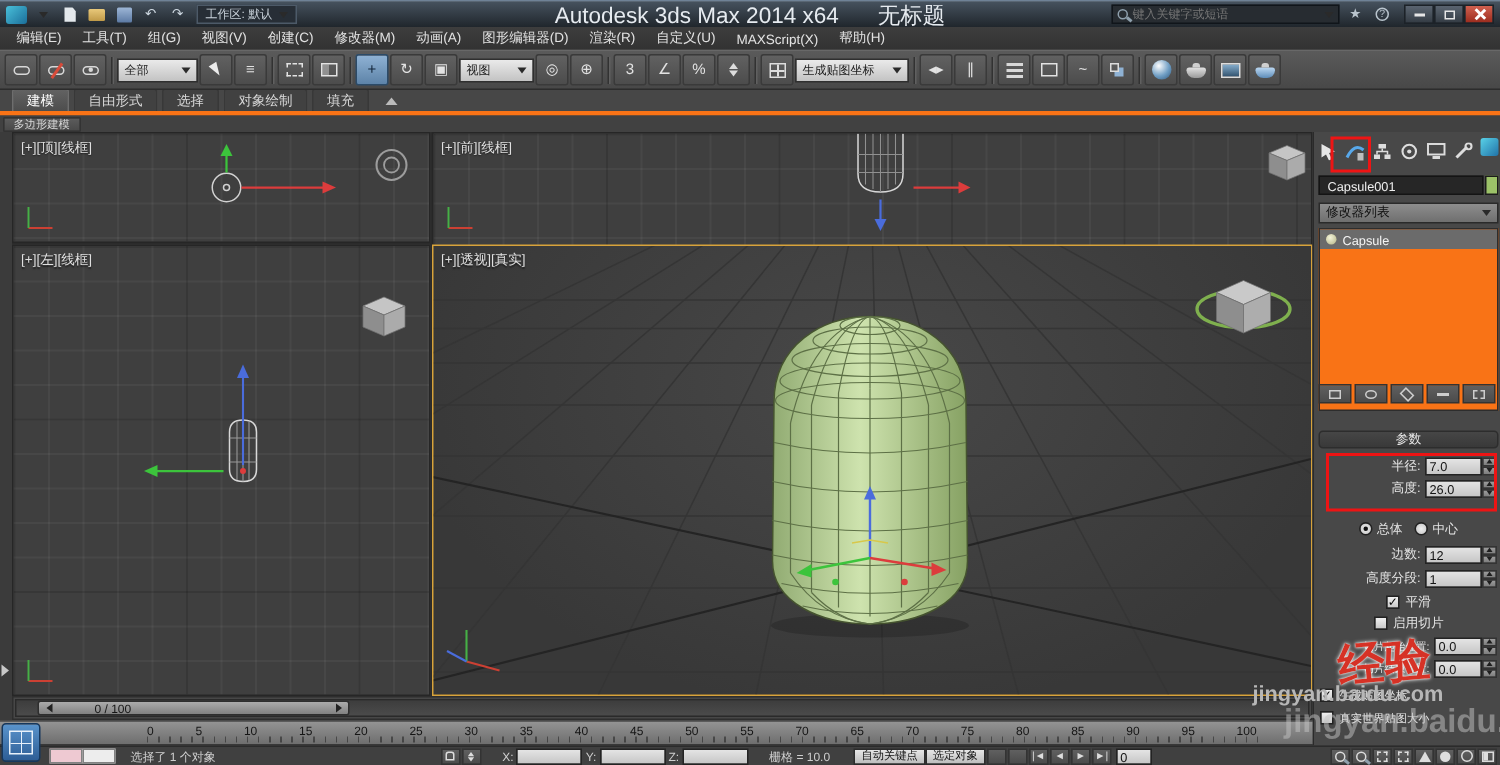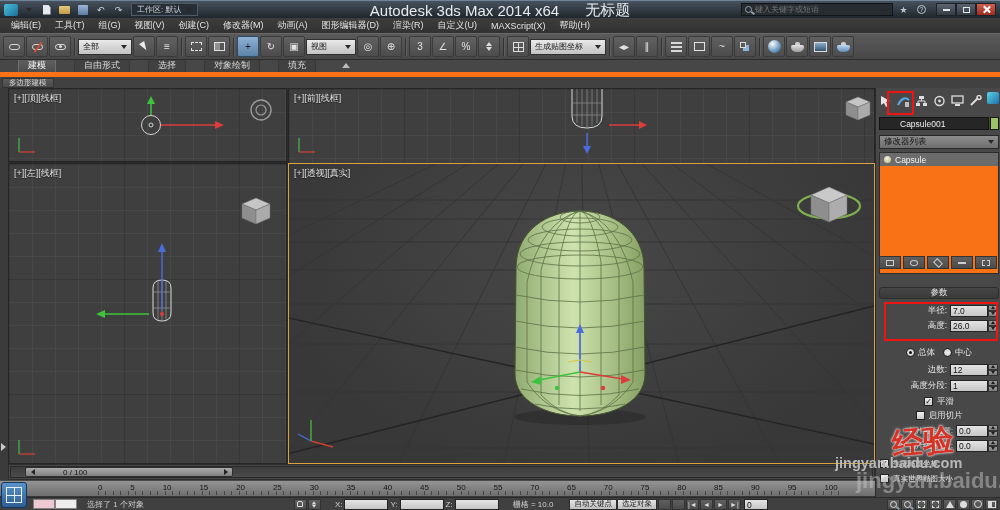--- a/index.html
+++ b/index.html
@@ -51,21 +51,21 @@
 .i-teapot{position:relative;width:13px;height:7px;background:linear-gradient(#e2e2e2,#9a9a9a);border-radius:2px 2px 6px 6px;margin-top:3px}
 .i-teapot::before{content:"";position:absolute;left:4px;top:-3px;width:5px;height:3px;background:#cfcfcf;border-radius:2px 2px 0 0}
 .i-teapot.blue{background:linear-gradient(#bcd8f2,#5d8cb8)}
 .i-frame{width:13px;height:10px;border:1px solid #dcdcdc;background:linear-gradient(#86aecd,#33536f)}
 .i-spin2{display:flex;flex-direction:column;gap:1px}
 .i-spin2 i{width:0;height:0;border-left:3px solid transparent;border-right:3px solid transparent}
 .i-spin2 i:first-child{border-bottom:4px solid #ddd}
 .i-spin2 i:last-child{border-top:4px solid #ddd}
 .i-grid{width:11px;height:10px;border:1px solid #ddd;background:linear-gradient(90deg,transparent 4px,#ddd 4px,#ddd 5px,transparent 5px),linear-gradient(transparent 4px,#ddd 4px,#ddd 5px,transparent 5px)}
 
-.ribbon{position:absolute;top:60px;left:0;right:0;height:17px;background:#474747;border-bottom:5px solid #f97316;display:flex;align-items:flex-end;padding-left:18px;gap:18px;z-index:27}
+.ribbon{position:absolute;top:60px;left:0;right:0;height:17px;background:#474747;border-bottom:3px solid #f97316;display:flex;align-items:flex-end;padding-left:8px;gap:3px;z-index:27}
 .rtab{height:15px;padding:0 9px;display:flex;align-items:center;font-size:9px;color:#d8d8d8;background:#414141;border:1px solid #383838;border-bottom:0;border-radius:2px 2px 0 0;white-space:nowrap}
 .rtab.active{background:linear-gradient(#626262,#4d4d4d);color:#fff;border-color:#6e6e6e}
 .rchev{margin:0 0 4px 8px;width:0;height:0;border-left:4px solid transparent;border-right:4px solid transparent;border-bottom:5px solid #bbb}
 .ribbon2{position:absolute;top:77px;left:0;right:0;height:11px;background:#414141;display:flex;align-items:flex-end;padding-left:2px;z-index:27}
 .rpanel{height:10px;padding:0 6px;background:linear-gradient(#5c5c5c,#494949);border:1px solid #333;font-size:7.5px;color:#d8d8d8;display:flex;align-items:center;border-radius:1px;white-space:nowrap}
 
 .wsbg{position:absolute;left:0;top:88px;width:875px;height:392px;background:#2b2b2b}
 .leftstrip{position:absolute;left:0;top:88px;width:8px;height:392px;background:#3b3b3b;z-index:4}
 .strip-arrow{position:absolute;left:1px;top:355px;width:0;height:0;border-top:4px solid transparent;border-bottom:4px solid transparent;border-left:5px solid #c8c8c8}
 .vp{position:absolute;background:#3f3f3f;overflow:hidden;border:1px solid #262626}
@@ -74,21 +74,21 @@
 .vp-top{left:8px;top:88px;width:279px;height:74px}
 .vp-left{left:8px;top:163px;width:279px;height:301px}
 .vp-front{left:288px;top:88px;width:587px;height:82px}
 .vp-persp{left:288px;top:163px;width:587px;height:301px;border:1px solid #d8a33b;background:radial-gradient(ellipse at 50% 30%,#484848,#383838 75%)}
 .vpsvg{position:absolute;left:0;top:0;z-index:2}
 
 .cmdpanel{position:absolute;left:875px;top:88px;width:125px;height:409px;background:#484848;border-left:1px solid #2a2a2a;z-index:5}
 .ptabs{position:absolute;left:2px;top:3px;height:20px;display:flex;gap:3px;align-items:center}
 .ptab{width:15px;height:15px;display:flex;align-items:center;justify-content:center}
 .cornerico{position:absolute;right:1px;top:4px;width:12px;height:12px;border-radius:2px;background:linear-gradient(135deg,#59d2e8,#2173a8)}
-.namefld{position:absolute;left:3px;top:29px;width:110px;height:13px;background:#262626;border:1px solid #141414;color:#efefef;font-size:8.5px;display:flex;align-items:center;padding:0 20px}
+.namefld{position:absolute;left:3px;top:29px;width:110px;height:13px;background:#262626;border:1px solid #141414;color:#efefef;font-size:8.5px;display:flex;align-items:center;padding:0 5px}
 .swatch{position:absolute;left:114px;top:29px;width:9px;height:13px;background:#9cc268;border:1px solid #1c1c1c}
 .moddd{position:absolute;left:3px;top:47px;width:120px;height:14px;background:linear-gradient(#8d8d8d,#6f6f6f);border:1px solid #2a2a2a;color:#101010;font-size:8.5px;display:flex;align-items:center;padding:0 4px}
 .stack{position:absolute;left:3px;top:64px;width:120px;height:122px;background:#f97316;border:1px solid #2d2d2d}
 .stackitem{height:13px;background:#6b6b6b;display:flex;align-items:center;gap:4px;padding:0 4px;color:#f4f4f4;font-size:8.5px}
 .bulb{width:7px;height:7px;border-radius:50%;background:radial-gradient(circle at 40% 35%,#f4f4da,#b2b283);flex:none}
 .stackbtns{position:absolute;left:3px;top:168px;display:flex;gap:2px}
 .sbtn{width:22px;height:13px;background:linear-gradient(#606060,#4b4b4b);border:1px solid #333;display:flex;align-items:center;justify-content:center}
 .sbtn b{width:8px;height:6px;border:1px solid #cdcdcd}
 .rollout{position:absolute;left:3px;top:199px;width:120px;height:12px;background:linear-gradient(#464646,#393939);border:1px solid #2d2d2d;border-radius:3px;display:flex;align-items:center;justify-content:center;font-size:8.5px;color:#e8e8e8}
 .cprow{position:absolute;left:4px;width:118px;height:13px;display:flex;align-items:center}

